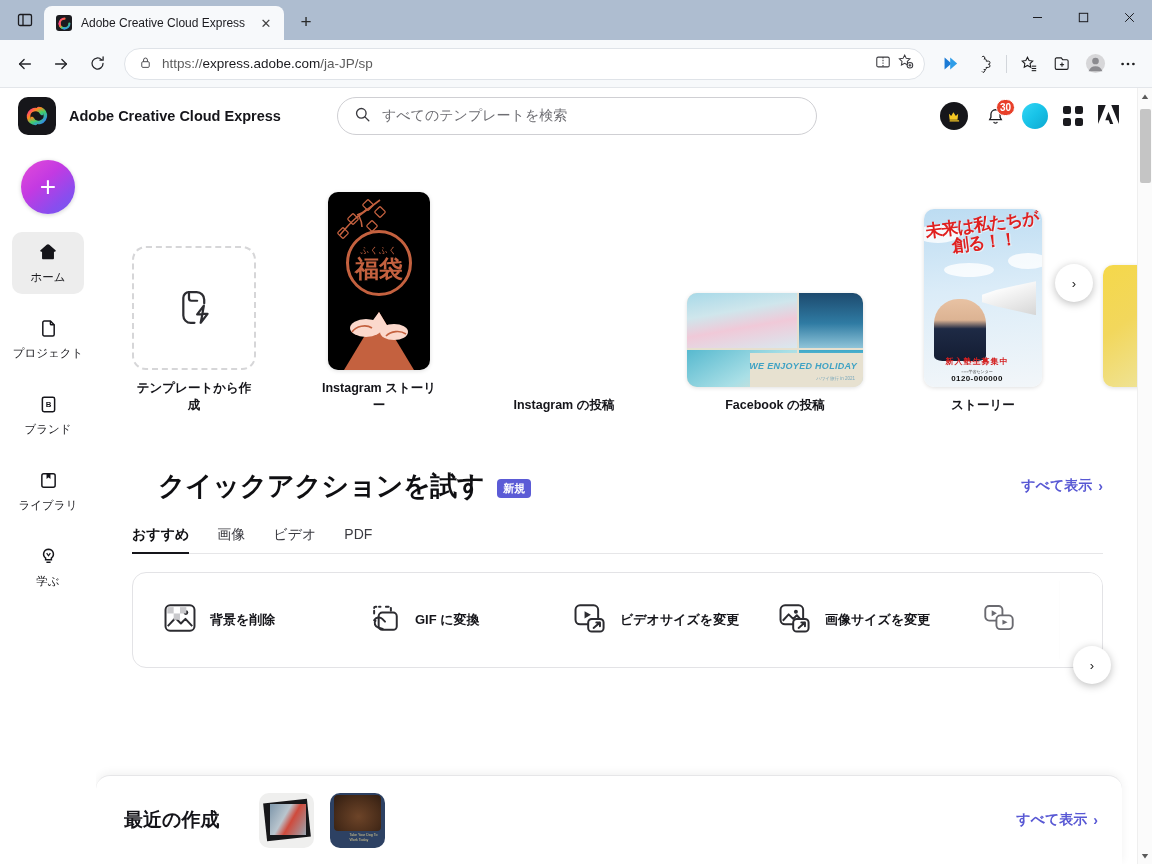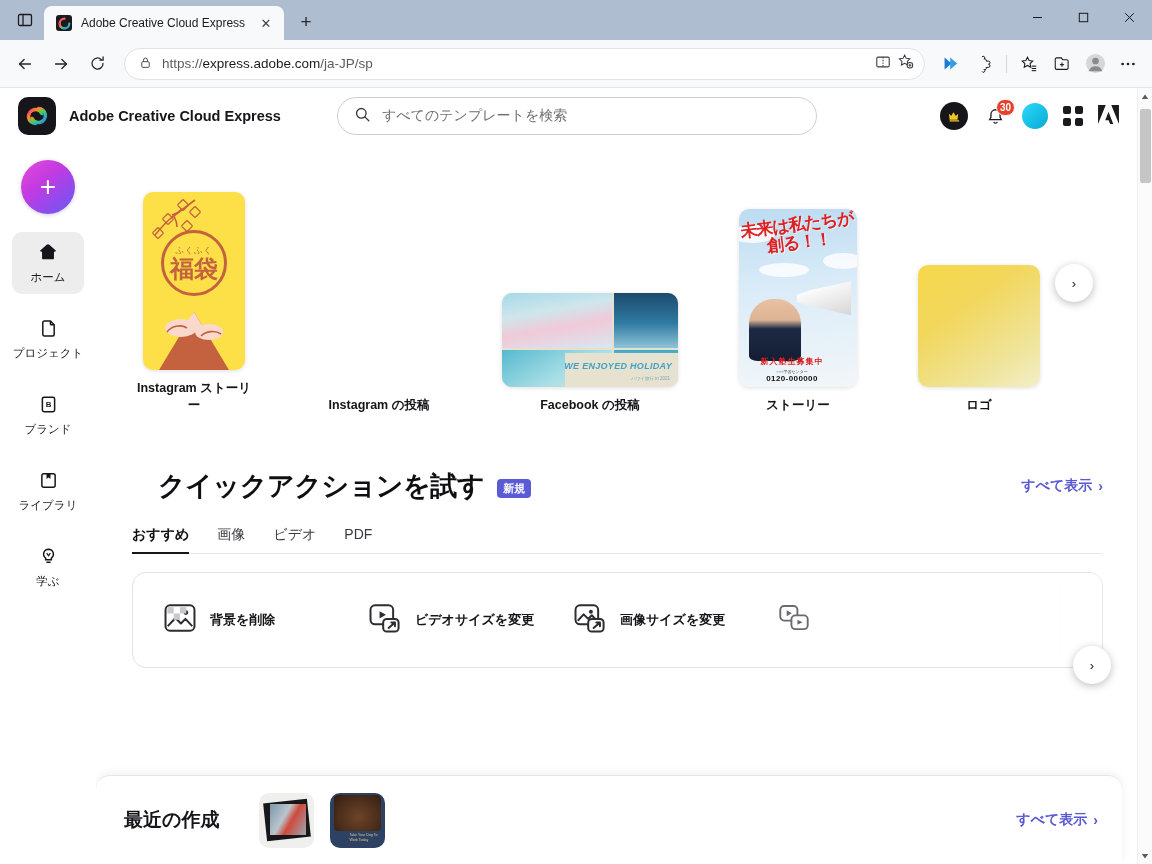--- a/index.html
+++ b/index.html
@@ -155,21 +155,21 @@
     margin-top: 10px; font-size: 12.5px; font-weight: bold; color: #15151a;
     text-align: center; line-height: 1.35;
   }
   .thumb-dashed {
     width: 124px; height: 124px; border: 2px dashed #d6d6d8; border-radius: 14px;
     display: flex; align-items: center; justify-content: center; background: #fff;
   }
   .thumb-box { border-radius: 10px; overflow: hidden; box-shadow: 0 1px 4px rgba(0,0,0,.13); position: relative; }
 
   
-  .t-story { width: 102px; height: 178px; background: #fde047; position: relative; }
+  .t-story { width: 102px; height: 178px; background: #000000; position: relative; }
   .t-story .seal {
     position: absolute; left: 50%; top: 40%; transform: translate(-50%,-50%);
     width: 66px; height: 66px; border-radius: 50%; border: 3px solid #c4613f;
     display: flex; flex-direction: column; align-items: center; justify-content: center;
     color: #c4613f;
   }
   .t-story .seal .s1 { font-size: 8.5px; letter-spacing: .5px; }
   .t-story .seal .s2 { font-size: 24px; font-weight: bold; line-height: 1; }
   .t-story .branch { position: absolute; left: 6px; top: 6px; }
   .t-story .mtfuji { position: absolute; left: 0; bottom: 0; width: 100%; }
@@ -553,20 +553,33 @@
             </span>
             <span>学ぶ</span>
           </div>
         </div>
 
         <div class="main">
           <div class="content-inner">
 
             <div class="cards-row">
 
+              <div class="card">
+                <div class="card-thumb">
+                  <div class="thumb-dashed">
+                    <svg width="52" height="52" viewBox="0 0 56 56" fill="none" stroke="#2c2c31" stroke-width="2.4" stroke-linejoin="round" stroke-linecap="round">
+                      <path d="M22.5 11h8.5a8 8 0 0 1 8 8v4"></path>
+                      <path d="M22.5 11a6 6 0 0 0-6 6v19a8 8 0 0 0 8 8h4"></path>
+                      <path d="M22.6 11.2v6.4a2.6 2.6 0 0 0 2.6 2.6h6.2"></path>
+                      <path d="M38.6 25.5l-7.2 9.4h5.6l-1.8 9 7.4-9.6h-5.6z"></path>
+                    </svg>
+                  </div>
+                </div>
+                <div class="card-label">テンプレートから作成</div>
+              </div>
 
               <div class="card">
                 <div class="card-thumb">
                   <div class="thumb-box t-story">
                     <svg class="branch" width="56" height="58" viewBox="0 0 56 58" fill="none" stroke="#c4613f" stroke-width="1.6">
                       <path d="M46 2C38 8 30 14 22 20 16 25 11 31 6 37"></path>
                       <path d="M33 11c-3 3-6 5-10 6M25 18c2 4 3 7 3 11"></path>
                       <g stroke-width="1.3">
                         <rect x="30" y="3" width="8" height="8" rx="1.2" transform="rotate(45 34 7)"></rect>
                         <rect x="42" y="10" width="8" height="8" rx="1.2" transform="rotate(45 46 14)"></rect>
@@ -672,20 +685,32 @@
                       <path d="M7.5 30l8.5-9 6 6 5-5 7.5 8" stroke-linejoin="round"></path>
                       <circle cx="27.5" cy="15" r="2.6" fill="#2c2c31" stroke="none"></circle>
                       <rect x="7" y="9" width="7" height="7" fill="#c9c9cc" stroke="none"></rect>
                       <rect x="21" y="9" width="7" height="7" fill="#c9c9cc" stroke="none"></rect>
                       <rect x="14" y="16" width="7" height="7" fill="#c9c9cc" stroke="none"></rect>
                     </svg>
                   </span>
                   <span class="lbl">背景を削除</span>
                 </div>
 
+                <div class="qa-item">
+                  <span>
+                    <svg width="38" height="38" viewBox="0 0 42 42" fill="none" stroke="#2c2c31" stroke-width="2.2" stroke-linecap="round">
+                      <path d="M9 16V10a1.5 1.5 0 0 1 1.5-1.5H16" stroke-dasharray="3 3"></path>
+                      <path d="M22 8.5h4a1.5 1.5 0 0 1 1.5 1.5v4" stroke-dasharray="3 3"></path>
+                      <rect x="14" y="15" width="20" height="19" rx="4"></rect>
+                      <path d="M9 23.5c2-3.5 6.5-4 9-1.5l3 3" stroke-linejoin="round"></path>
+                      <path d="M10.5 24c-2 2.5-.5 6.5 3 7.5l5 1.5" stroke-linejoin="round"></path>
+                    </svg>
+                  </span>
+                  <span class="lbl">GIF に変換</span>
+                </div>
 
                 <div class="qa-item">
                   <span>
                     <svg width="38" height="38" viewBox="0 0 42 42" fill="none" stroke="#2c2c31" stroke-width="2.2">
                       <rect x="5" y="7" width="25" height="21" rx="5"></rect>
                       <path d="M15 13.5l7 4-7 4z" fill="#2c2c31" stroke="none"></path>
                       <rect x="19" y="22" width="17" height="14" rx="4" fill="#fff"></rect>
                       <path d="M25 32l7-6M32 26h-4M32 26v4" stroke-linecap="round"></path>
                     </svg>
                   </span>

